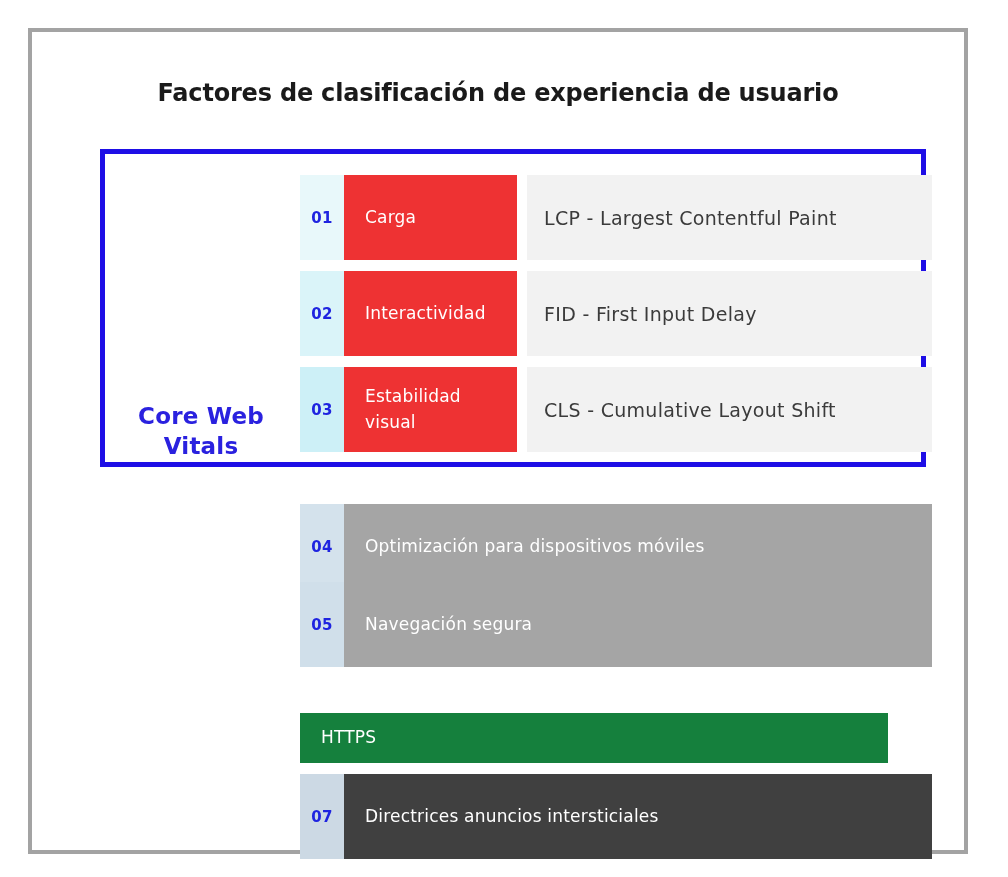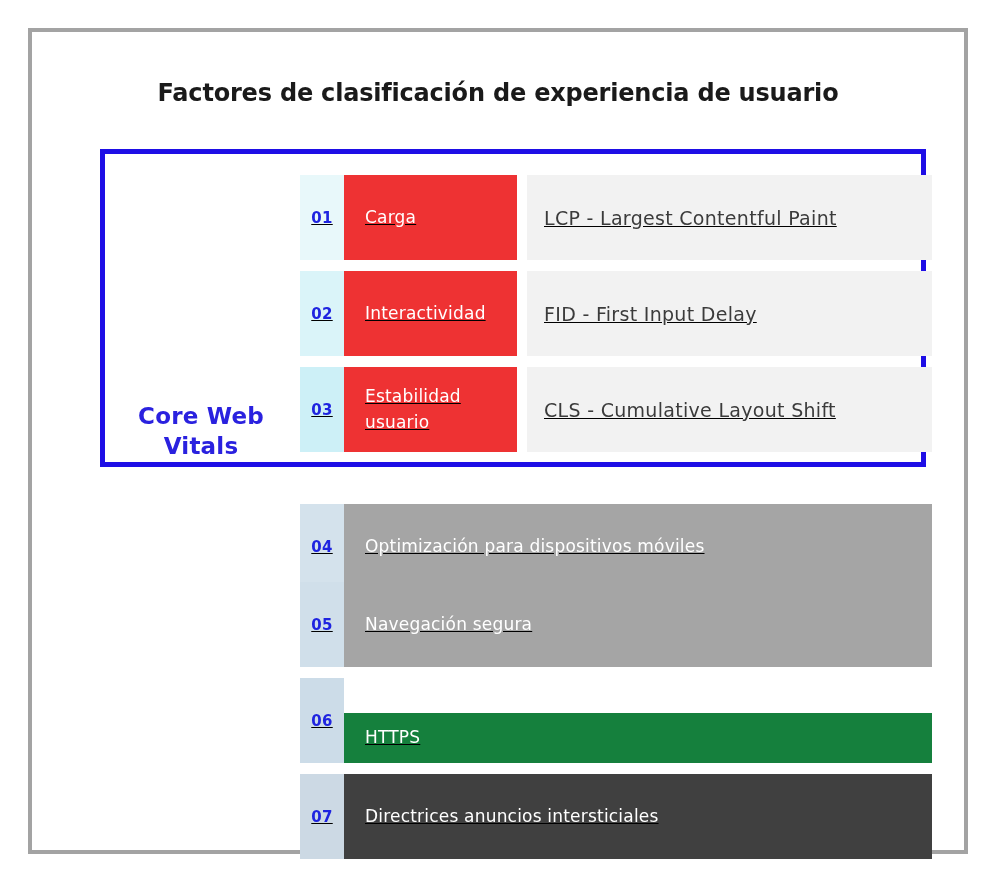--- a/index.html
+++ b/index.html
@@ -69,21 +69,20 @@
   }
 
   
   .row {
     position: absolute;
     left: 268px;           
     height: 85px;
     width: 632px;          
     display: flex;
     align-items: stretch;
-    text-decoration: underline;
   }
   .num-cell {
     width: 44px;
     flex: 0 0 44px;
     display: flex;
     align-items: center;
     justify-content: center;
     font-size: 15px;
     font-weight: bold;
     color: #1f24e0;
@@ -155,40 +154,39 @@
         <div class="bar bar-red" style="background: rgb(238, 50, 51);">
           <div class="bar-label">Interactividad</div>
         </div>
         <div class="desc-cell">
           <div class="desc-label">FID - First Input Delay</div>
         </div>
       </div>
       <div class="row" style="top: 335px;">
         <div class="num-cell" style="background: rgb(205, 240, 247);">03</div>
         <div class="bar bar-red" style="background: rgb(238, 50, 51);">
-          <div class="bar-label">Estabilidad usuario</div>
+          <div class="bar-label">Estabilidad visual</div>
         </div>
         <div class="desc-cell">
           <div class="desc-label">CLS - Cumulative Layout Shift</div>
         </div>
       </div>
       <div class="row" style="top: 472px;">
         <div class="num-cell" style="background: rgb(212, 226, 236);">04</div>
         <div class="bar bar-gray" style="background: rgb(165, 165, 165);">
           <div class="bar-label">Optimización para dispositivos móviles</div>
         </div>
       </div>
       <div class="row" style="top: 550px;">
         <div class="num-cell" style="background: rgb(208, 223, 234);">05</div>
         <div class="bar bar-gray" style="background: rgb(165, 165, 165);">
           <div class="bar-label">Navegación segura</div>
         </div>
       </div>
       <div class="row" style="top: 646px;">
-        <div class="num-cell" style="background: rgb(204, 220, 232);">06</div>
         <div class="bar bar-gray" style="background: #15803d; margin-top: 35px;">
           <div class="bar-label">HTTPS</div>
         </div>
       </div>
       <div class="row" style="top: 742px;">
         <div class="num-cell" style="background: rgb(204, 217, 228);">07</div>
         <div class="bar bar-gray" style="background: #404040;">
           <div class="bar-label">Directrices anuncios intersticiales</div>
         </div>
       </div>

